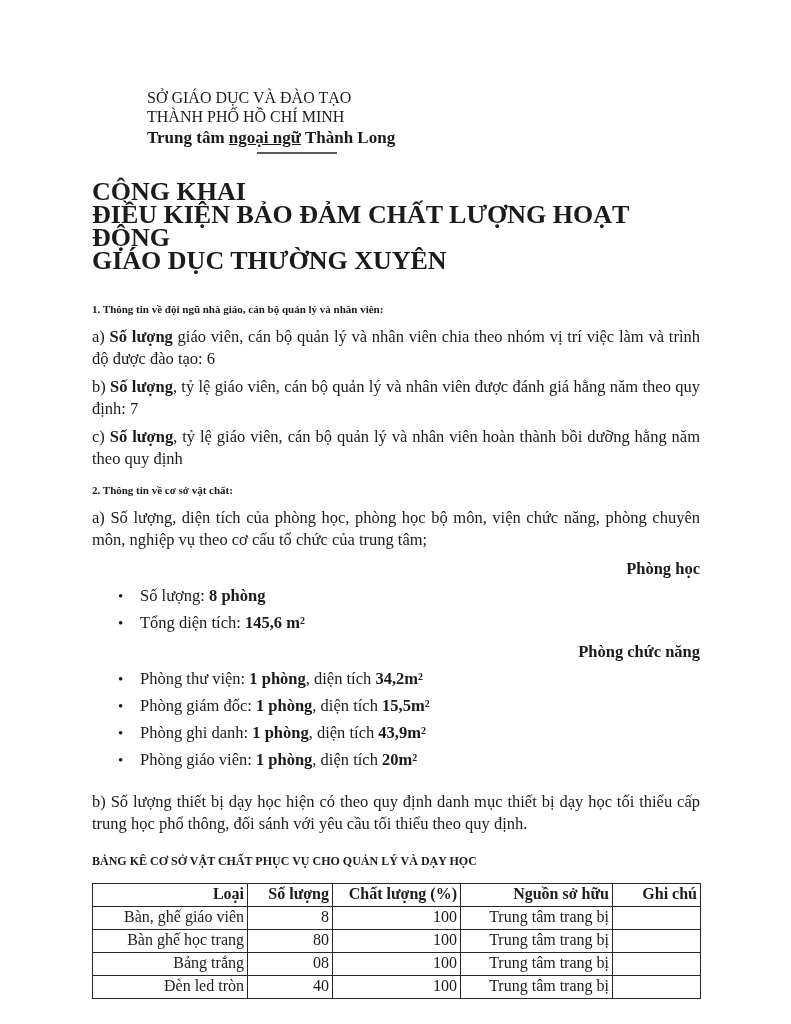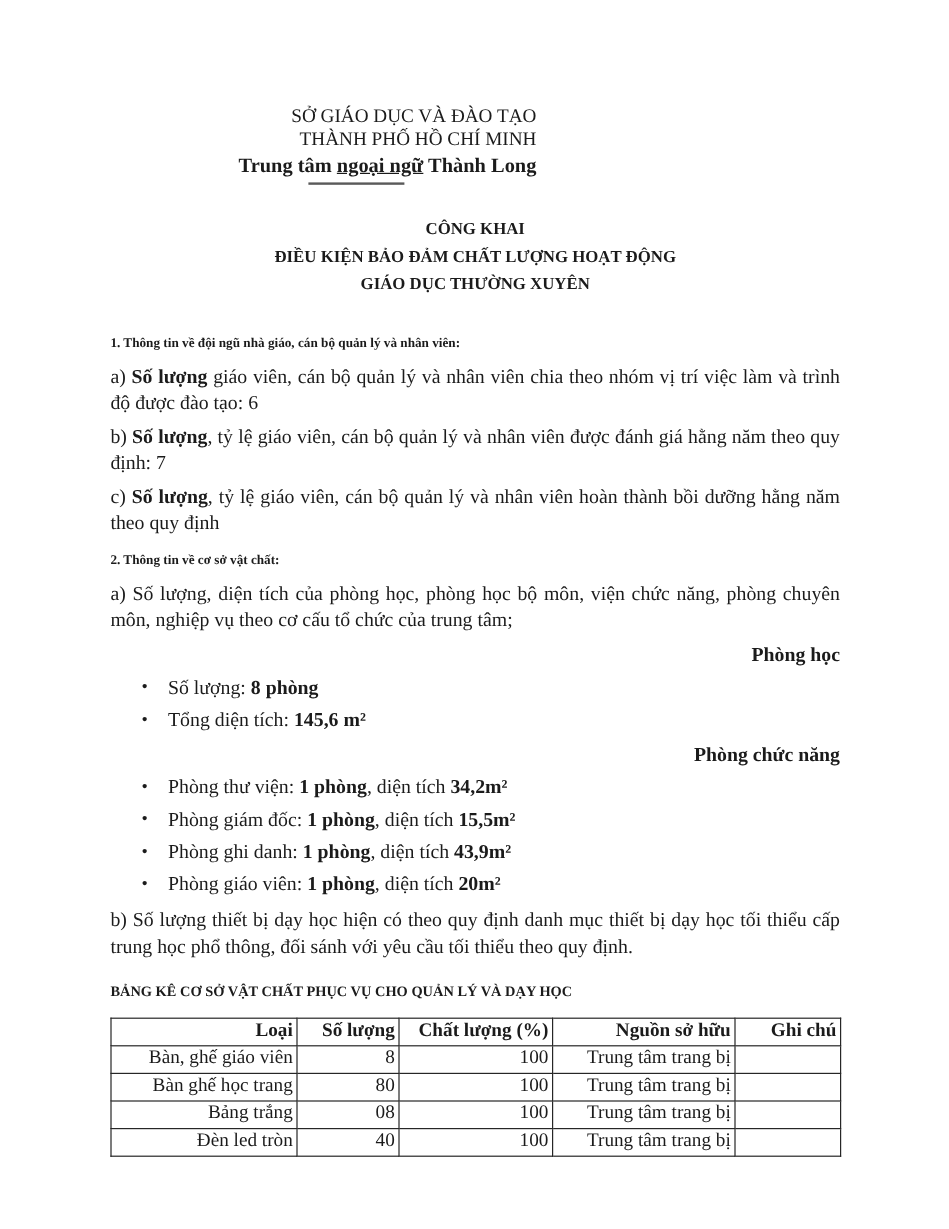--- a/index.html
+++ b/index.html
@@ -13,44 +13,43 @@
     font-family: "Liberation Serif", "DejaVu Serif", serif;
     box-sizing: border-box;
     padding: 88px 91px 0 92px;
     overflow: hidden;
   }
 
   
   .org-header {
     width: 300px;
     margin-left: 55px;
-    text-align: right;
+    text-align: left;
     font-size: 16px;
     line-height: 19px;
   }
   .org-header .org-line3 {
     font-weight: bold;
     font-size: 17px;
     line-height: 21px;
     margin-top: 1px;
   }
   .org-underline { text-decoration: underline; }
   .org-sep {
     width: 80px;
     height: 0;
     border-top: 2px solid #5a5a5a;
     margin: 4px auto 0 auto;
   }
 
   
   .doc-title {
     margin-top: 26px;
-    text-align: center;
-    font-weight: bold;
-    font-size: 14px;
+    font-weight: bold;
+    font-size: 26px;
     line-height: 23px;
   }
 
   
   .body-text { font-size: 16.5px; line-height: 22px; }
   .sec-heading {
     font-weight: bold;
     font-size: 11px;
     line-height: 22px;
     margin: 26px 0 0 0;
@@ -169,21 +168,21 @@
     <div class="bullet">
         <span class="dot">•</span>
         <span><span>Phòng ghi danh: </span><strong>1 phòng</strong><span>, diện tích </span><strong>43,9m²</strong></span>
       </div>
 
     <div class="bullet">
         <span class="dot">•</span>
         <span><span>Phòng giáo viên: </span><strong>1 phòng</strong><span>, diện tích </span><strong>20m²</strong></span>
       </div>
 
-    <p class="para" style="margin-top:8px">b) Số lượng thiết bị dạy học hiện có theo quy định danh mục thiết bị dạy học tối thiểu cấp trung học phổ thông, đối sánh với yêu cầu tối thiểu theo quy định.</p>
+    <p class="para" style="margin-top:20px">b) Số lượng thiết bị dạy học hiện có theo quy định danh mục thiết bị dạy học tối thiểu cấp trung học phổ thông, đối sánh với yêu cầu tối thiểu theo quy định.</p>
 
     <div class="table-title">BẢNG KÊ CƠ SỞ VẬT CHẤT PHỤC VỤ CHO QUẢN LÝ VÀ DẠY HỌC</div>
 
     <table class="facilities">
       <colgroup>
         <col style="width:155px">
           <col style="width:85px">
           <col style="width:128px">
           <col style="width:152px">
           <col style="width:88px">

